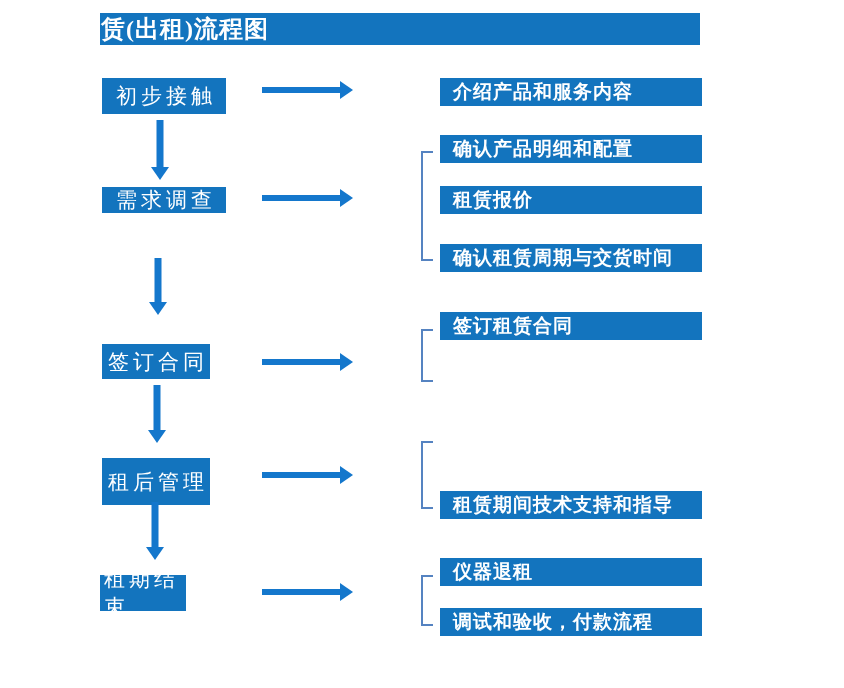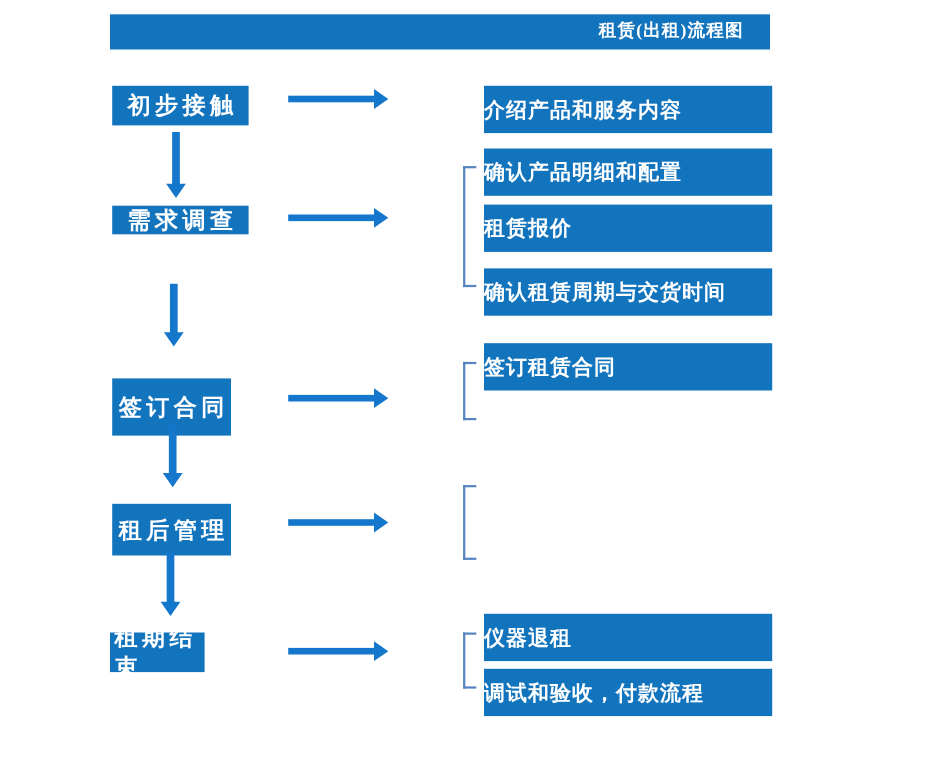--- a/index.html
+++ b/index.html
@@ -9,35 +9,35 @@
     --text-white:#ffffff;
   }
   html,body{margin:0;padding:0;background:#ffffff;}
   .canvas{
     position:relative;width:844px;height:688px;background:#ffffff;overflow:hidden;
     font-family:"Liberation Serif","DejaVu Serif",serif;
   }
   .title-bar{
     position:absolute;left:100px;top:13px;width:600px;height:32px;
     background:var(--box-blue);color:var(--text-white);
-    text-align:right;line-height:32px;font-size:16px;font-weight:bold;
+    text-align:left;line-height:32px;font-size:24px;font-weight:bold;
   }
   .title-bar .title-text{position:relative;left:-24px;letter-spacing:1px;}
   .step{
     position:absolute;background:var(--box-blue);color:var(--text-white);
     display:flex;align-items:center;justify-content:center;
-    font-size:21px;font-weight:bold;letter-spacing:4px;
+    font-size:21px;font-weight:normal;letter-spacing:4px;
     box-sizing:border-box;padding-left:4px;
   }
   .detail{
-    position:absolute;left:440px;width:262px;height:43px;
+    position:absolute;left:440px;width:262px;height:28px;
     background:var(--box-blue);color:var(--text-white);
     display:flex;align-items:center;
     font-size:19px;font-weight:bold;letter-spacing:1px;
-    box-sizing:border-box;
+    box-sizing:border-box;padding-left:13px;
   }
   .v-arrow{position:absolute;width:18px;}
   .v-arrow .shaft{
     position:absolute;top:0;bottom:12px;left:50%;transform:translateX(-50%);
     width:7px;background:var(--arrow-blue);
   }
   .v-arrow .head{
     position:absolute;bottom:0;left:50%;transform:translateX(-50%);
     width:0;height:0;border-left:9px solid transparent;border-right:9px solid transparent;
     border-top:13px solid var(--arrow-blue);
@@ -62,21 +62,21 @@
 <body>
 
 <div class="canvas">
 
   <div class="title-bar">
     <span class="title-text">租赁(出租)流程图</span>
   </div>
 
   <div class="step" style="left:102px;top:78px;width:124px;height:36px">初步接触</div>
   <div class="step" style="left:102px;top:187px;width:124px;height:26px">需求调查</div>
-  <div class="step" style="left:102px;top:344px;width:108px;height:52px">签订合同</div>
+  <div class="step" style="left:102px;top:344px;width:108px;height:35px">签订合同</div>
   <div class="step" style="left:102px;top:458px;width:108px;height:47px">租后管理</div>
   <div class="step" style="left:100px;top:575px;width:86px;height:36px">租期结束</div>
 
   <div class="v-arrow" style="left:151px;top:120px;height:60px">
     <div class="shaft"></div>
     <div class="head"></div>
   </div>
   <div class="v-arrow" style="left:149px;top:258px;height:57px">
     <div class="shaft"></div>
     <div class="head"></div>
@@ -114,16 +114,17 @@
   <div class="bracket" style="top:151px;height:110px"></div>
   <div class="bracket" style="top:329px;height:53px"></div>
   <div class="bracket" style="top:441px;height:68px"></div>
   <div class="bracket" style="top:575px;height:51px"></div>
 
   <div class="detail" style="top:78px">介绍产品和服务内容</div>
   <div class="detail" style="top:186px">租赁报价</div>
   <div class="detail" style="top:135px">确认产品明细和配置</div>
   <div class="detail" style="top:244px">确认租赁周期与交货时间</div>
   <div class="detail" style="top:312px">签订租赁合同</div>
+  <div class="detail" style="top:491px">租赁期间技术支持和指导</div>
   <div class="detail" style="top:558px">仪器退租</div>
   <div class="detail" style="top:608px">调试和验收，付款流程</div>
 
 </div>
 
 </body></html>

